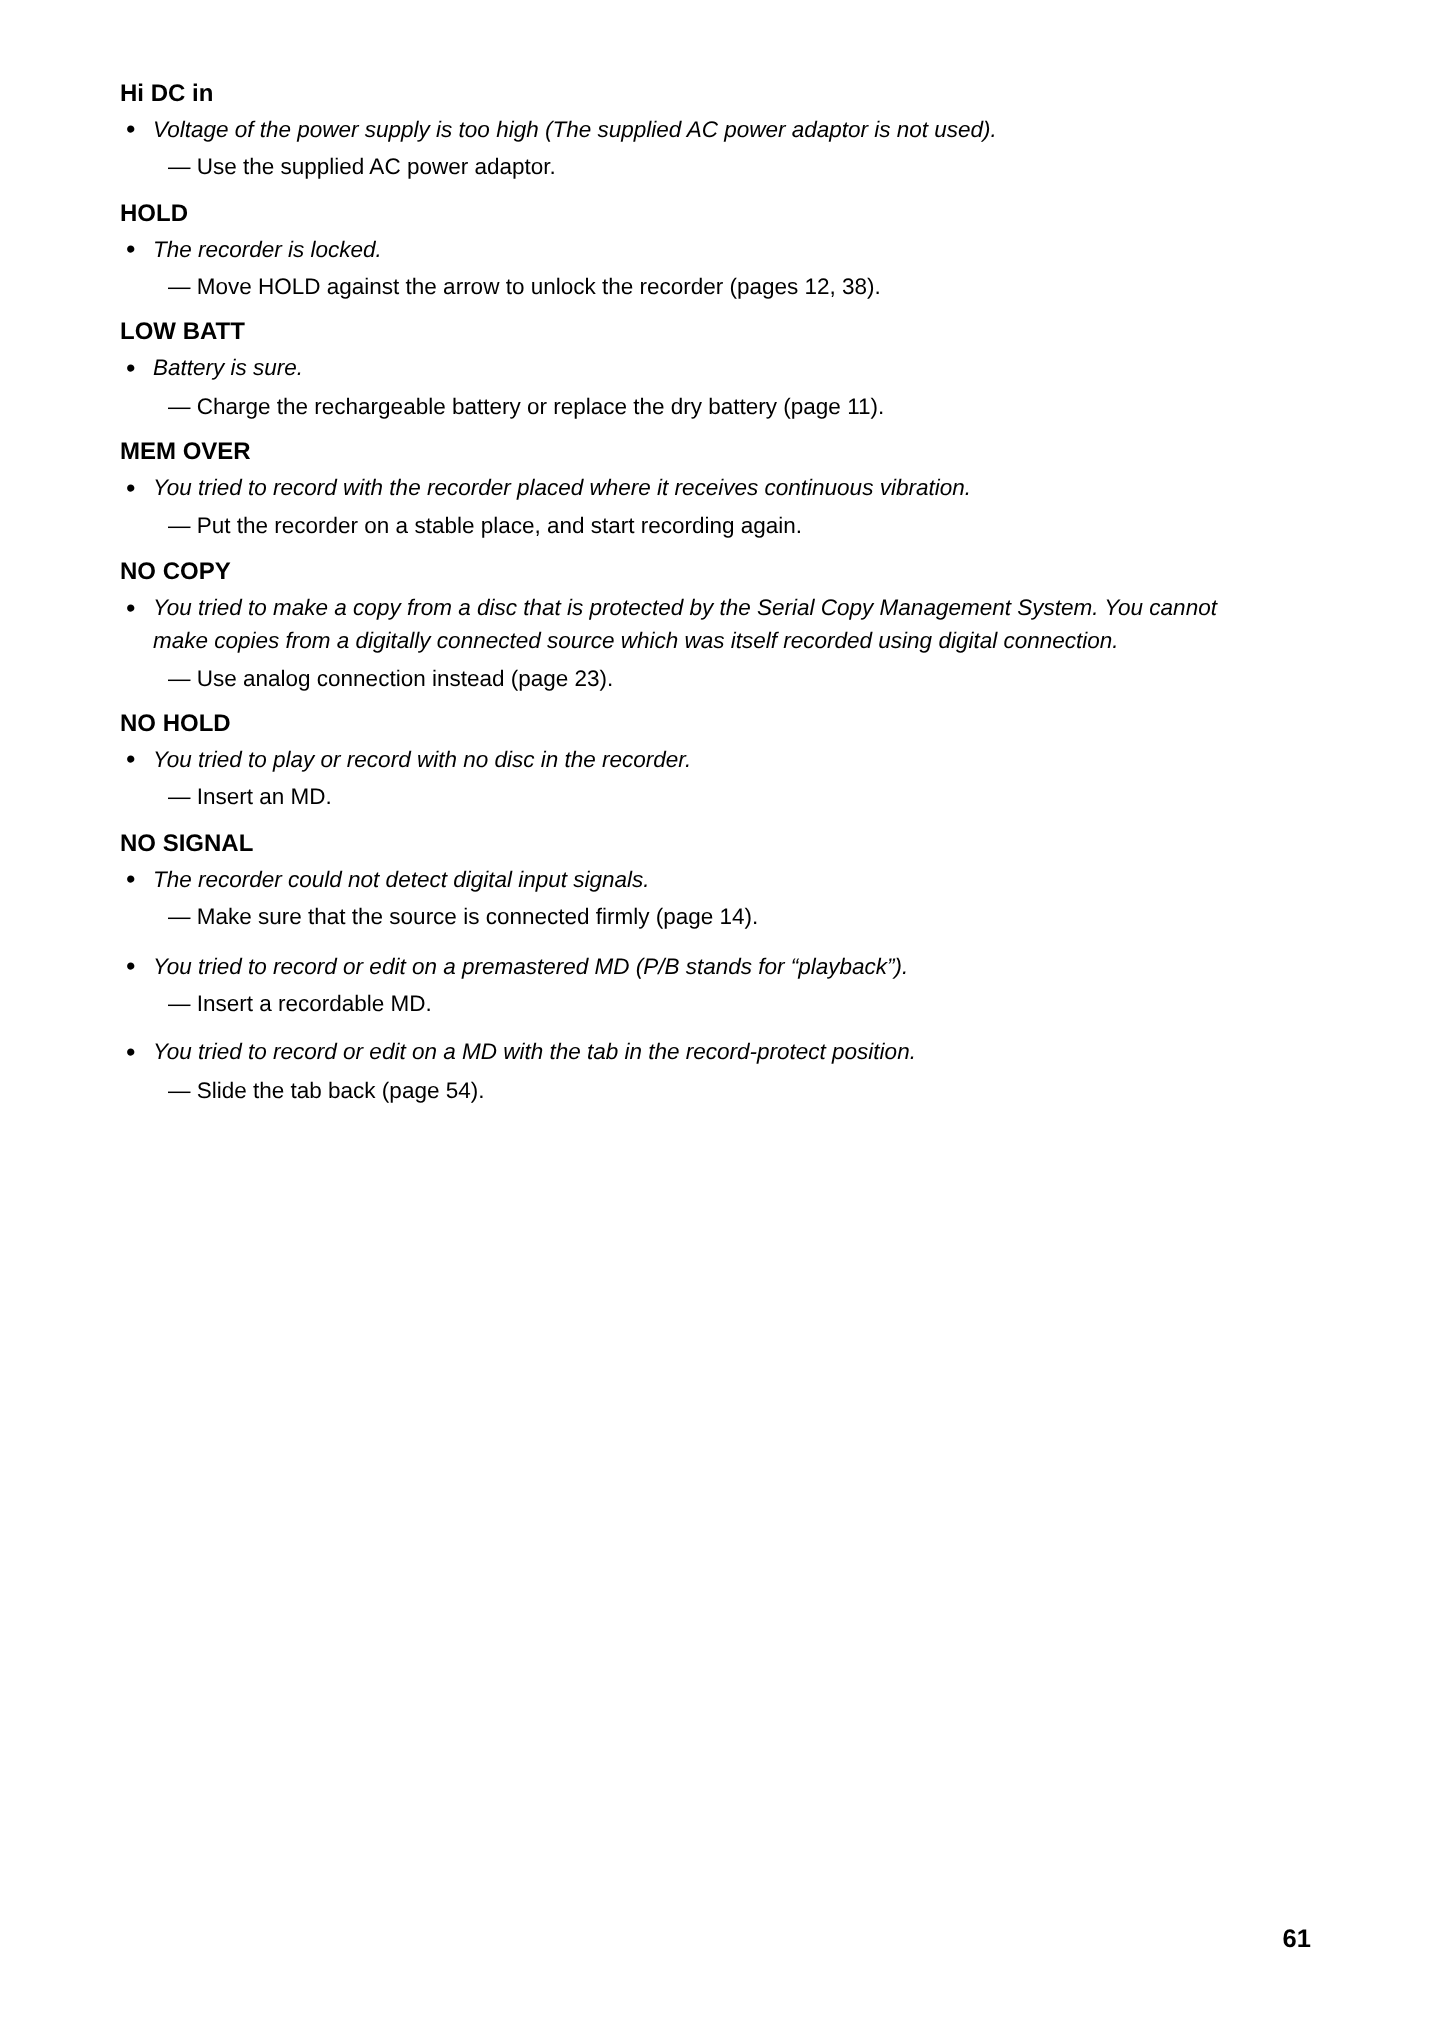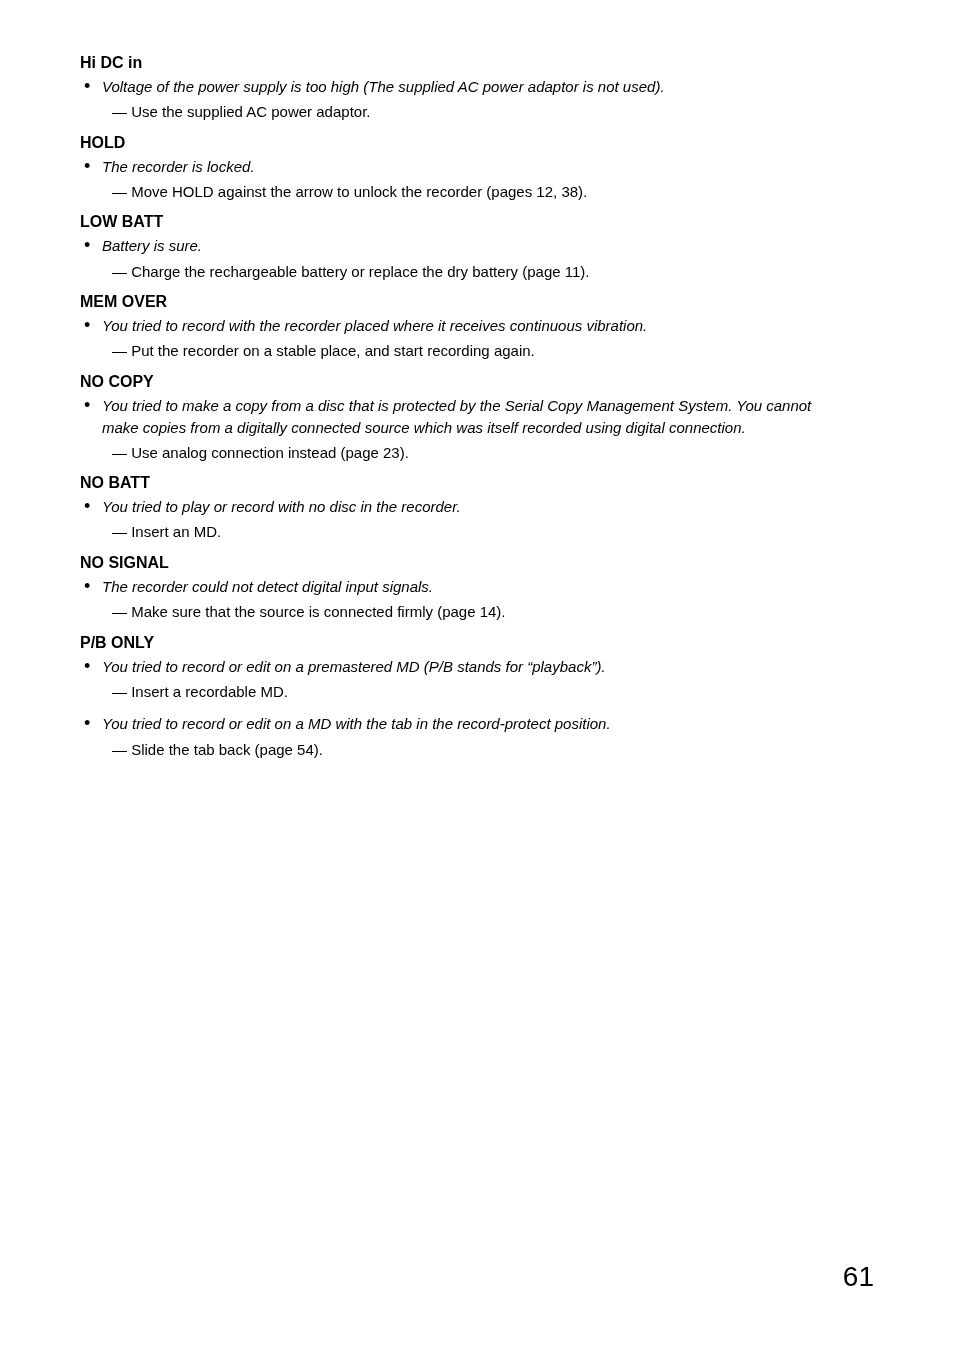--- a/index.html
+++ b/index.html
@@ -56,24 +56,24 @@
 
     .indent-item {
       margin-left: 32px;
       margin-top: 2px;
       margin-bottom: 6px;
       line-height: 1.5;
     }
 
     .page-number {
       position: absolute;
-      bottom: 52px;
+      bottom: 42px;
       right: 80px;
-      font-size: 28px;
-      font-weight: normal;
+      font-size: 17px;
+      font-weight: bold;
     }
   </style>
 </head>
 <body>
 
 <div class="page-container">
 <div class="section">
       <div class="section-title">Hi DC in</div>
       <div class="bullet-item">
         <span class="bullet-symbol">•</span>
@@ -107,37 +107,36 @@
     </div>
     <div class="section">
       <div class="section-title">NO COPY</div>
       <div class="bullet-item">
         <span class="bullet-symbol">•</span>
         <span class="bullet-text">You tried to make a copy from a disc that is protected by the Serial Copy Management System. You cannot make copies from a digitally connected source which was itself recorded using digital connection.</span>
       </div>
       <div class="indent-item">— Use analog connection instead (page 23).</div>
     </div>
     <div class="section">
-      <div class="section-title">NO BATT</div>
+      <div class="section-title">NO HOLD</div>
       <div class="bullet-item">
         <span class="bullet-symbol">•</span>
         <span class="bullet-text">You tried to play or record with no disc in the recorder.</span>
       </div>
       <div class="indent-item">— Insert an MD.</div>
     </div>
     <div class="section">
       <div class="section-title">NO SIGNAL</div>
       <div class="bullet-item">
         <span class="bullet-symbol">•</span>
         <span class="bullet-text">The recorder could not detect digital input signals.</span>
       </div>
       <div class="indent-item">— Make sure that the source is connected firmly (page 14).</div>
     </div>
     <div class="section">
-      <div class="section-title">P/B ONLY</div>
       <div class="bullet-item">
         <span class="bullet-symbol">•</span>
         <span class="bullet-text">You tried to record or edit on a premastered MD (P/B stands for “playback”).</span>
       </div>
       <div class="indent-item">— Insert a recordable MD.</div>
     </div>
     <div class="section">
       <div class="bullet-item">
         <span class="bullet-symbol">•</span>
         <span class="bullet-text">You tried to record or edit on a MD with the tab in the record-protect position.</span>

